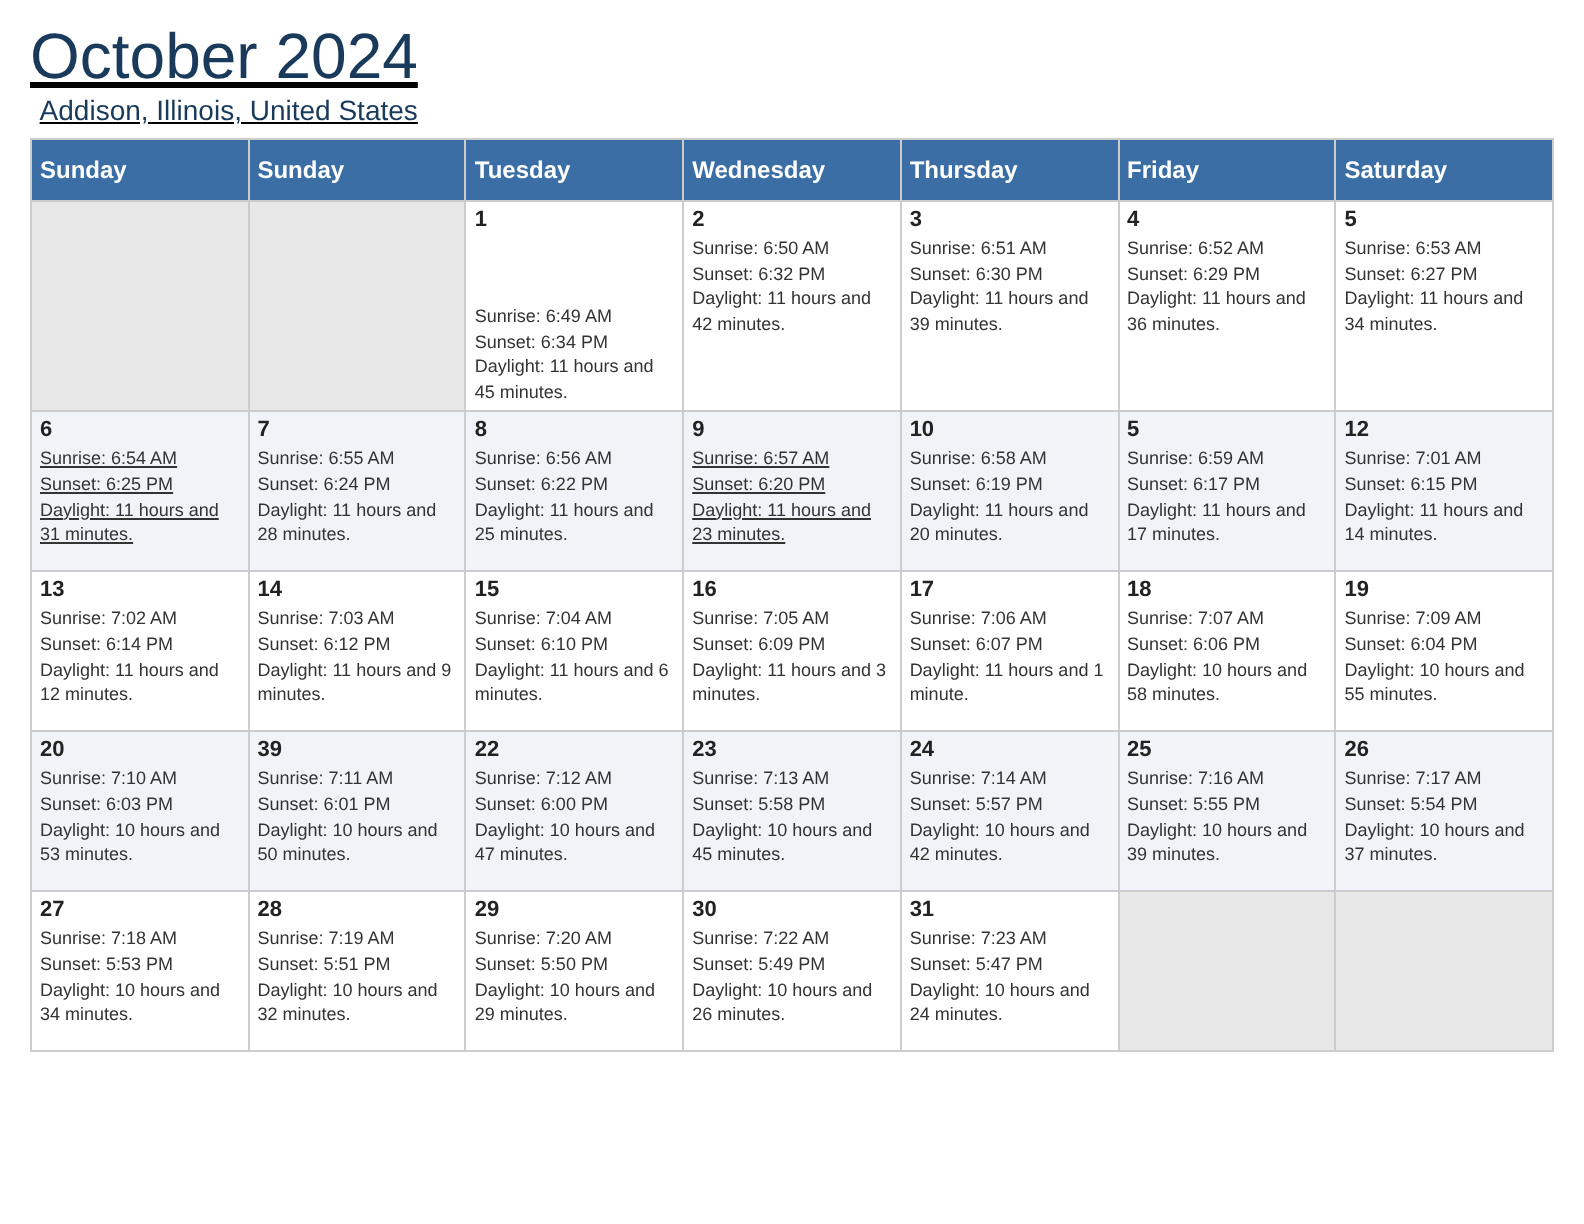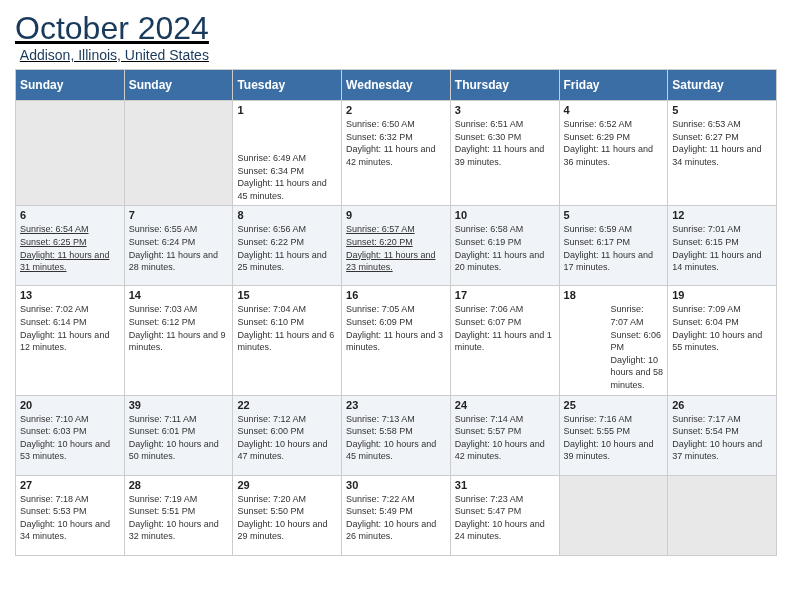--- a/index.html
+++ b/index.html
@@ -213,21 +213,21 @@
 Daylight: 11 hours and 3 minutes.</div>
           </td>
           <td>
             <span class="day-num">17</span>
             <div class="day-info" style="white-space: pre-line;">Sunrise: 7:06 AM
 Sunset: 6:07 PM
 Daylight: 11 hours and 1 minute.</div>
           </td>
           <td>
             <span class="day-num">18</span>
-            <div class="day-info" style="white-space: pre-line; margin-left: 47px;">Sunrise: 7:07 AM
+            <div class="day-info" style="white-space: pre-line;">Sunrise: 7:07 AM
 Sunset: 6:06 PM
 Daylight: 10 hours and 58 minutes.</div>
           </td>
           <td>
             <span class="day-num">19</span>
             <div class="day-info" style="white-space: pre-line;">Sunrise: 7:09 AM
 Sunset: 6:04 PM
 Daylight: 10 hours and 55 minutes.</div>
           </td>
         </tr>

